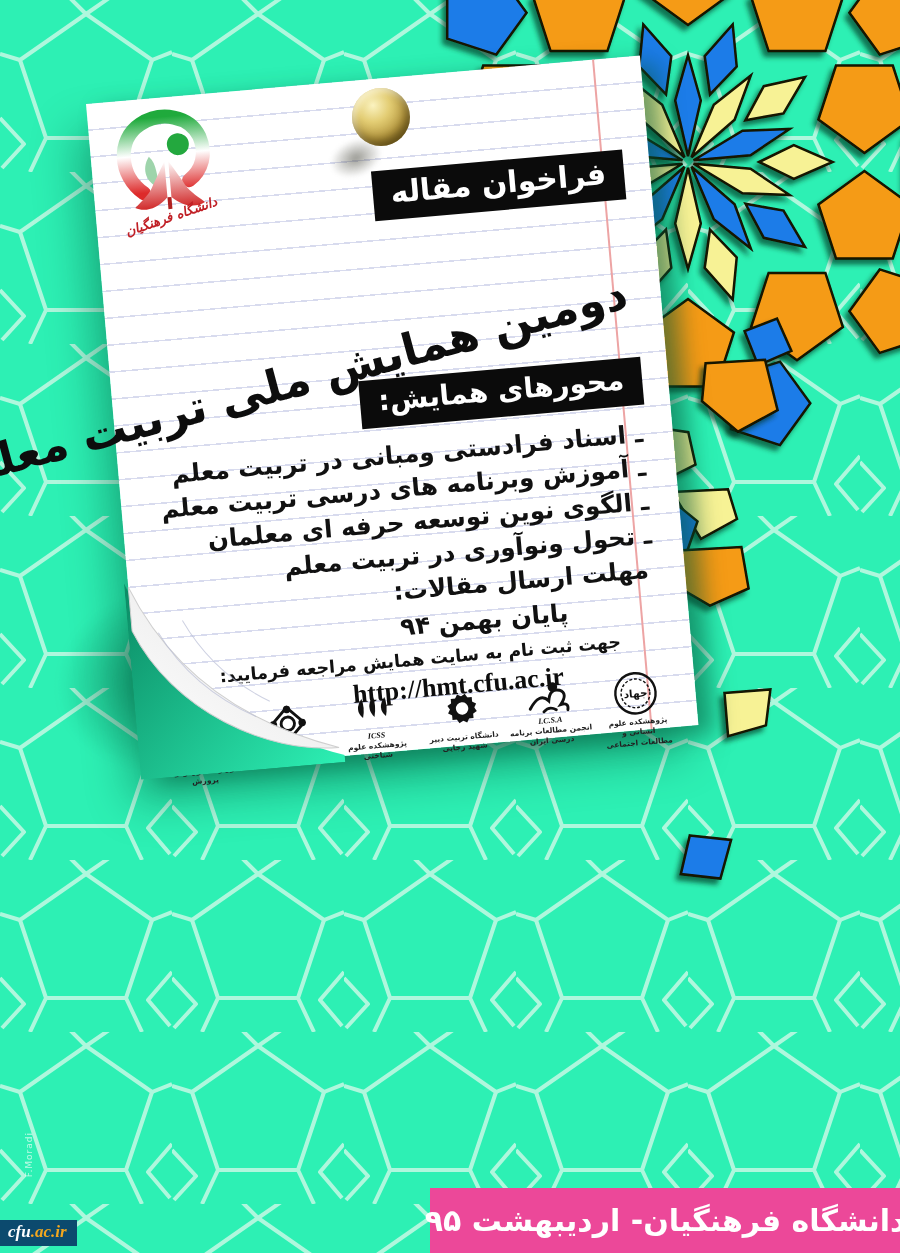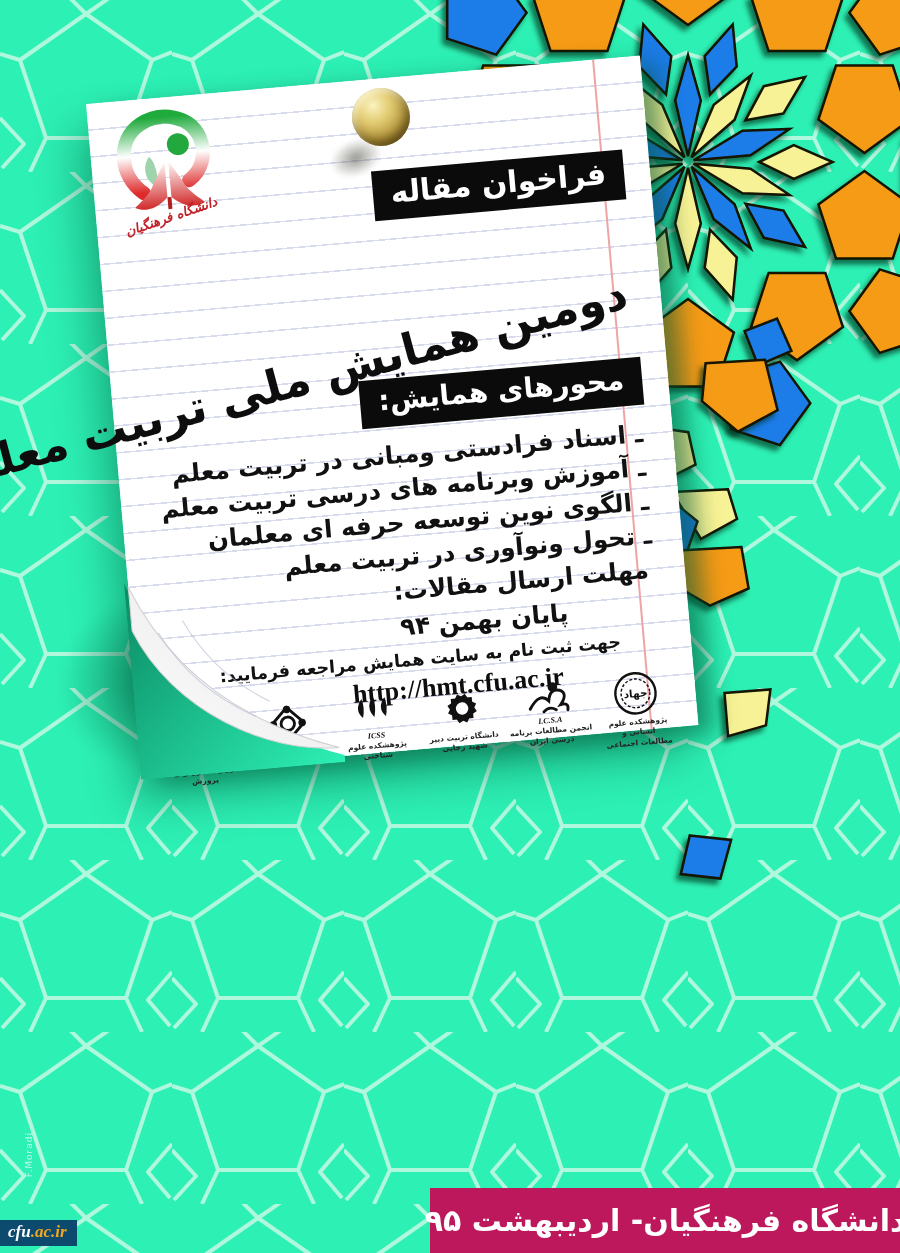--- a/index.html
+++ b/index.html
@@ -71,21 +71,21 @@
   .curl{position:absolute;left:-4px;bottom:-6px;width:205px;height:215px;}
   
   .pin-shadow{position:absolute;left:318px;top:132px;width:76px;height:52px;z-index:3;
     background:radial-gradient(closest-side,rgba(70,70,58,.55),rgba(70,70,58,0) 70%);
     transform:rotate(-22deg);filter:blur(2px);}
   .pin{position:absolute;left:352px;top:88px;width:58px;height:58px;border-radius:50%;z-index:4;
     background:radial-gradient(circle at 36% 30%,#fbf3c0 0%,#e3cd74 30%,#b6983f 62%,#77601f 88%,#5c4a16 100%);
     box-shadow:inset -4px -6px 10px rgba(60,45,5,.55), inset 3px 4px 6px rgba(255,250,220,.8);}
   
   .footer-bar{position:absolute;left:430px;right:0;top:1188px;bottom:0;z-index:5;
-    background:#be185d;display:flex;align-items:center;justify-content:center;}
+    background:#ec4899;display:flex;align-items:center;justify-content:center;}
   .footer-bar .txt{color:#fff;font-weight:bold;font-size:30px;direction:rtl;white-space:nowrap;}
   
   .watermark{position:absolute;left:0;top:1220px;z-index:5;background:#0c4a6e;
     padding:2px 10px 4px 8px;font-family:"Liberation Serif",serif;font-style:italic;
     font-weight:bold;font-size:17px;}
   .watermark .wm1{color:#ffffff;}
   .watermark .wm2{color:#f2a71f;}
   
   .credit{position:absolute;left:24px;top:1132px;z-index:5;color:rgba(235,255,246,.75);
     font-size:9px;letter-spacing:1px;writing-mode:vertical-rl;transform:rotate(180deg);}

